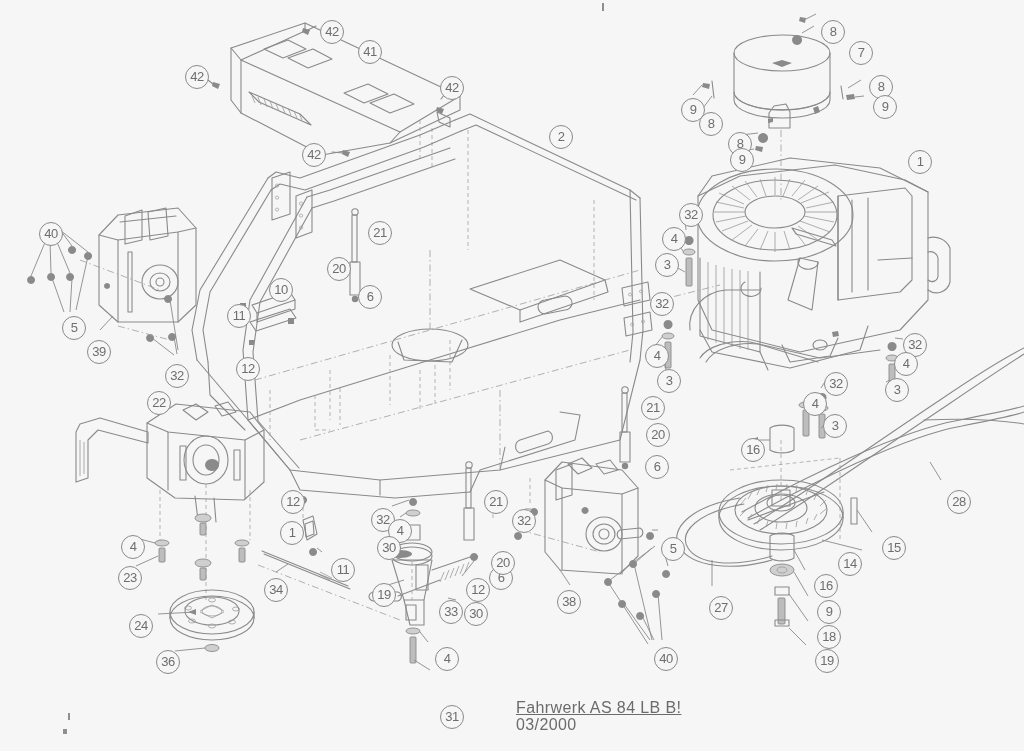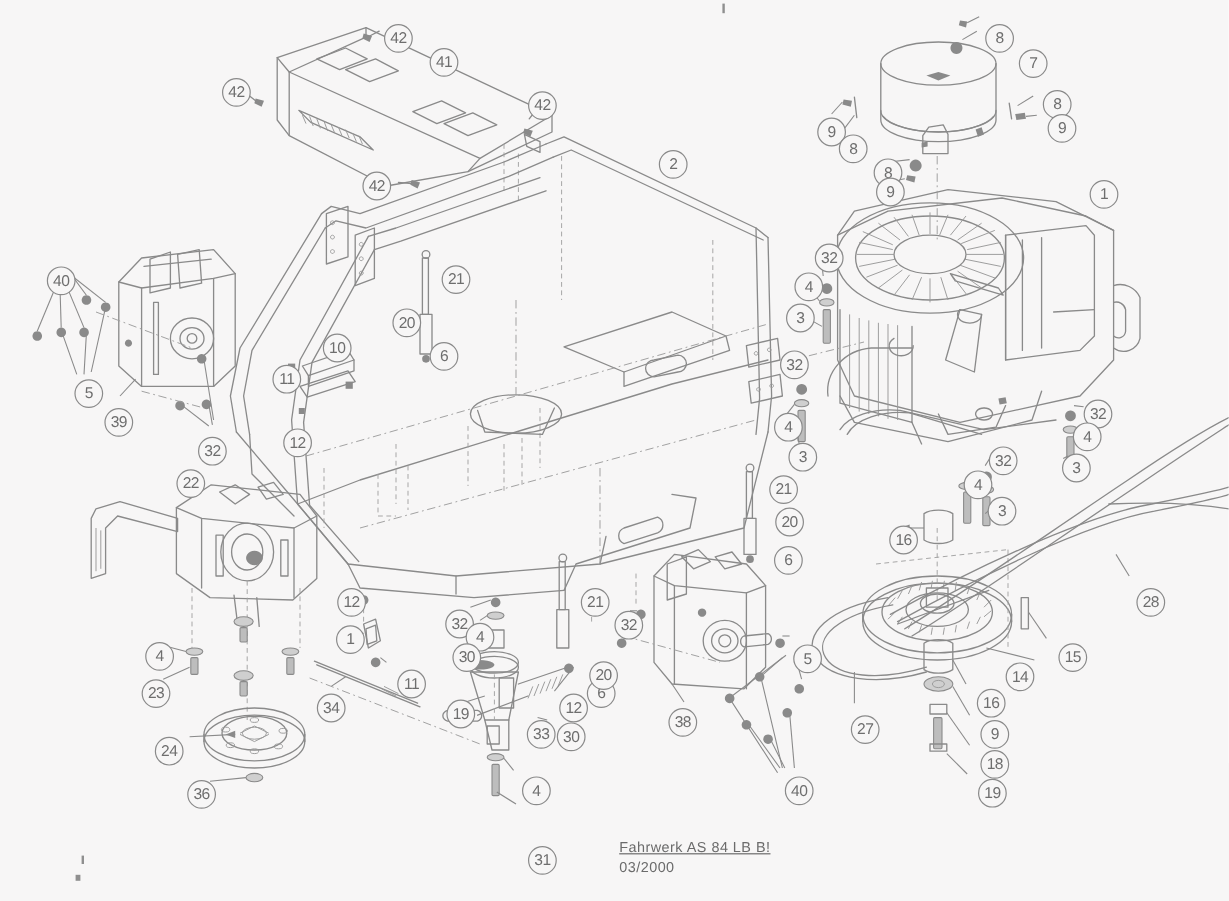--- a/index.html
+++ b/index.html
@@ -11,21 +11,21 @@
   }
   #art{position:absolute;left:0;top:0;width:1024px;height:751px;}
   .callout{
     position:absolute;width:24px;height:24px;border-radius:50%;
     border:1.3px solid #8a8a8a;background:#f7f6f6;
     color:#6e6e6e;font-size:13px;line-height:22px;text-align:center;
     font-family:"Liberation Sans",sans-serif;letter-spacing:-0.5px;
     box-sizing:border-box;
   }
   .caption{
-    position:absolute;color:#6b6b6b;font-size:12px;
+    position:absolute;color:#6b6b6b;font-size:16px;
     font-family:"Liberation Sans",sans-serif;letter-spacing:0.4px;
     white-space:nowrap;
   }
   .caption.l1{text-decoration:underline;}
   .artifact{position:absolute;background:#8f8f8f;}
 </style>
 </head>
 <body>
 
 <div id="sheet">

